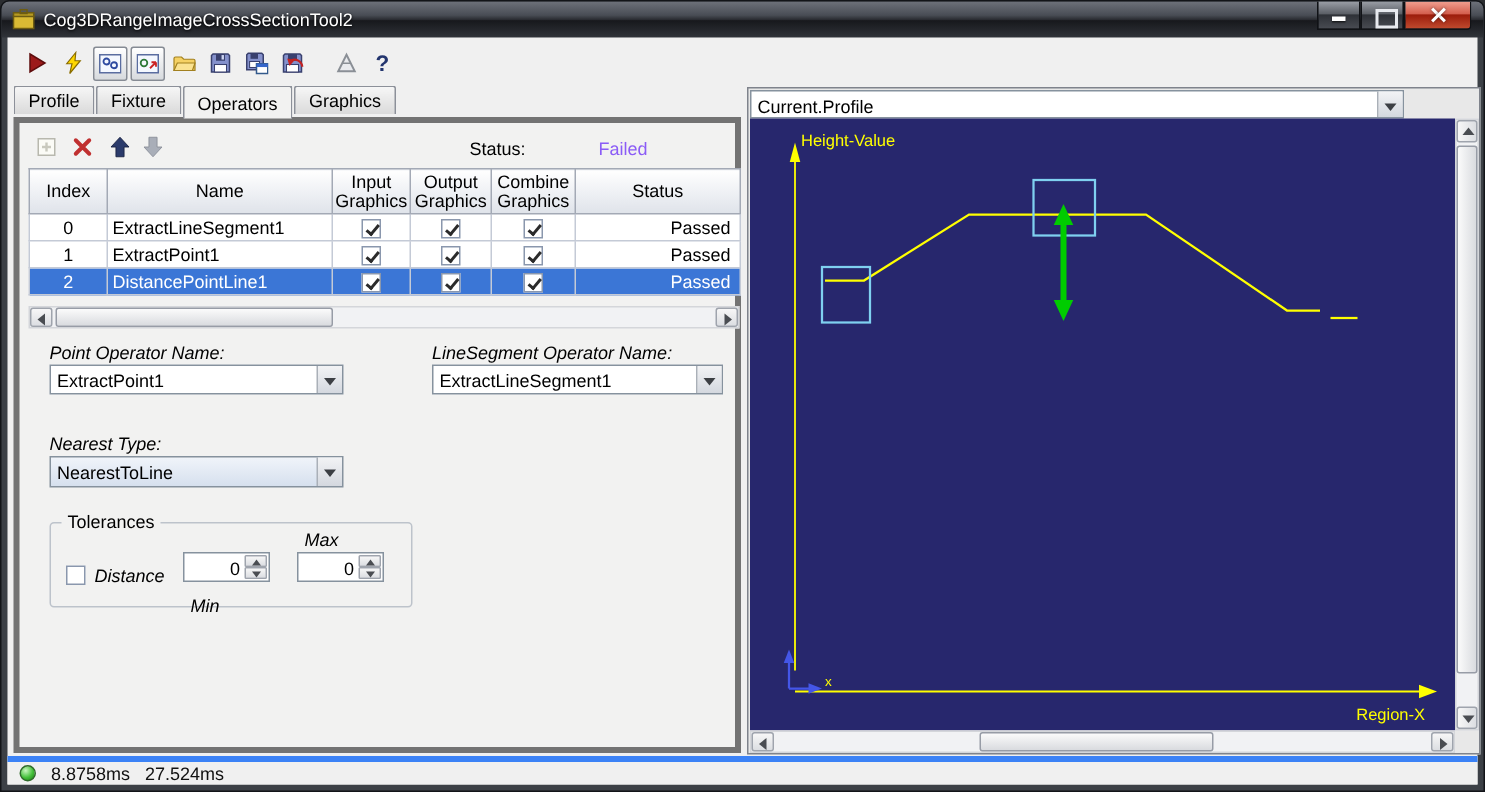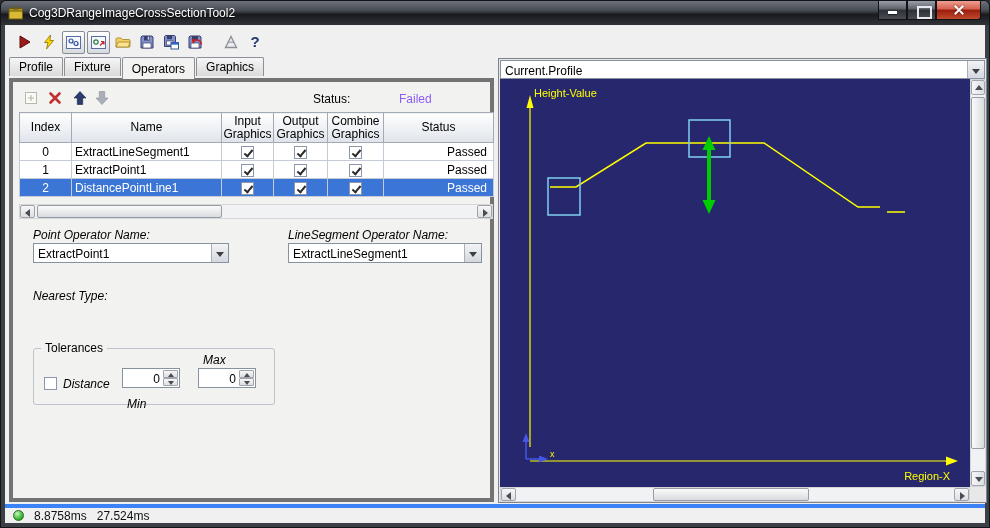--- a/index.html
+++ b/index.html
@@ -84,21 +84,21 @@
 
 .spinner { position:absolute; width:58px; height:20px; border:1px solid #86929e; background:#fff; }
 .spinner .sp-val { position:absolute; left:2px; right:19px; top:3px; text-align:right; font-size:12px; }
 .spinner .sp-up, .spinner .sp-dn { position:absolute; right:1px; width:15px; height:8px; background:linear-gradient(#f7f7f7,#dcdee2); border:1px solid #9fa4ad; border-radius:1px; }
 .spinner .sp-up { top:1px; } .spinner .sp-dn { bottom:1px; }
 .spinner .sp-up::after { content:""; position:absolute; left:4px; top:2px; border:3px solid transparent; border-bottom:4px solid #4a4d52; border-top:none; }
 .spinner .sp-dn::after { content:""; position:absolute; left:4px; top:2px; border:3px solid transparent; border-top:4px solid #4a4d52; border-bottom:none; }
 
 
 .right-panel { position:absolute; left:493px; top:33px; width:489px; height:445px; border:1px solid #7f838c; background:#e8e8e8; }
-.profile-combo { left:1px; top:1px; width:485px; height:19px; }
+.profile-combo { left:1px; top:1px; width:436px; height:19px; }
 .graph { position:absolute; left:1px; top:20px; width:470px; height:408px; background:#27276d; }
 
 
 .statusbar { position:absolute; left:0; right:0; bottom:0; height:19px; background:#f0f0f0; border-top:4px solid #3b82f6; display:flex; align-items:center; }
 .led { width:11px; height:11px; border-radius:50%; margin-left:8px;
   background:radial-gradient(circle at 35% 30%, #c9f6c0, #44c03a 55%, #1b7a13); border:1px solid #2f6b2a; }
 .sb-time { margin-left:10px; font-size:12px; color:#111; }
 </style>
 </head>
 <body>
@@ -287,20 +287,24 @@
         <span class="drop"></span>
       </div>
 
       <span class="fld-label" style="left:275px; top:146px;">LineSegment Operator Name:</span>
       <div class="combo" style="left:275px; top:161px; width:194px;">
         <span class="val">ExtractLineSegment1</span>
         <span class="drop"></span>
       </div>
 
       <span class="fld-label" style="left:20px; top:207px;">Nearest Type:</span>
+      <div class="combo listonly" style="left:20px; top:222px; width:196px; height:21px;">
+        <span class="val">NearestToLine</span>
+        <span class="drop"></span>
+      </div>
 
       <div class="groupbox" style="left:20px; top:266px; width:242px; height:57px;">
         <span class="gb-title">Tolerances</span>
         <span class="checkbox" style="position:absolute; left:10px; top:28px;"></span>
         <span class="fld-label" style="left:29px; top:28px;">Distance</span>
         <span class="fld-label" style="left:93px; top:4px;margin-top:44px;">Min</span>
         <div class="spinner" style="left:88px; top:19px;">
           <span class="sp-val">0</span>
           <span class="sp-up"></span>
           <span class="sp-dn"></span>

